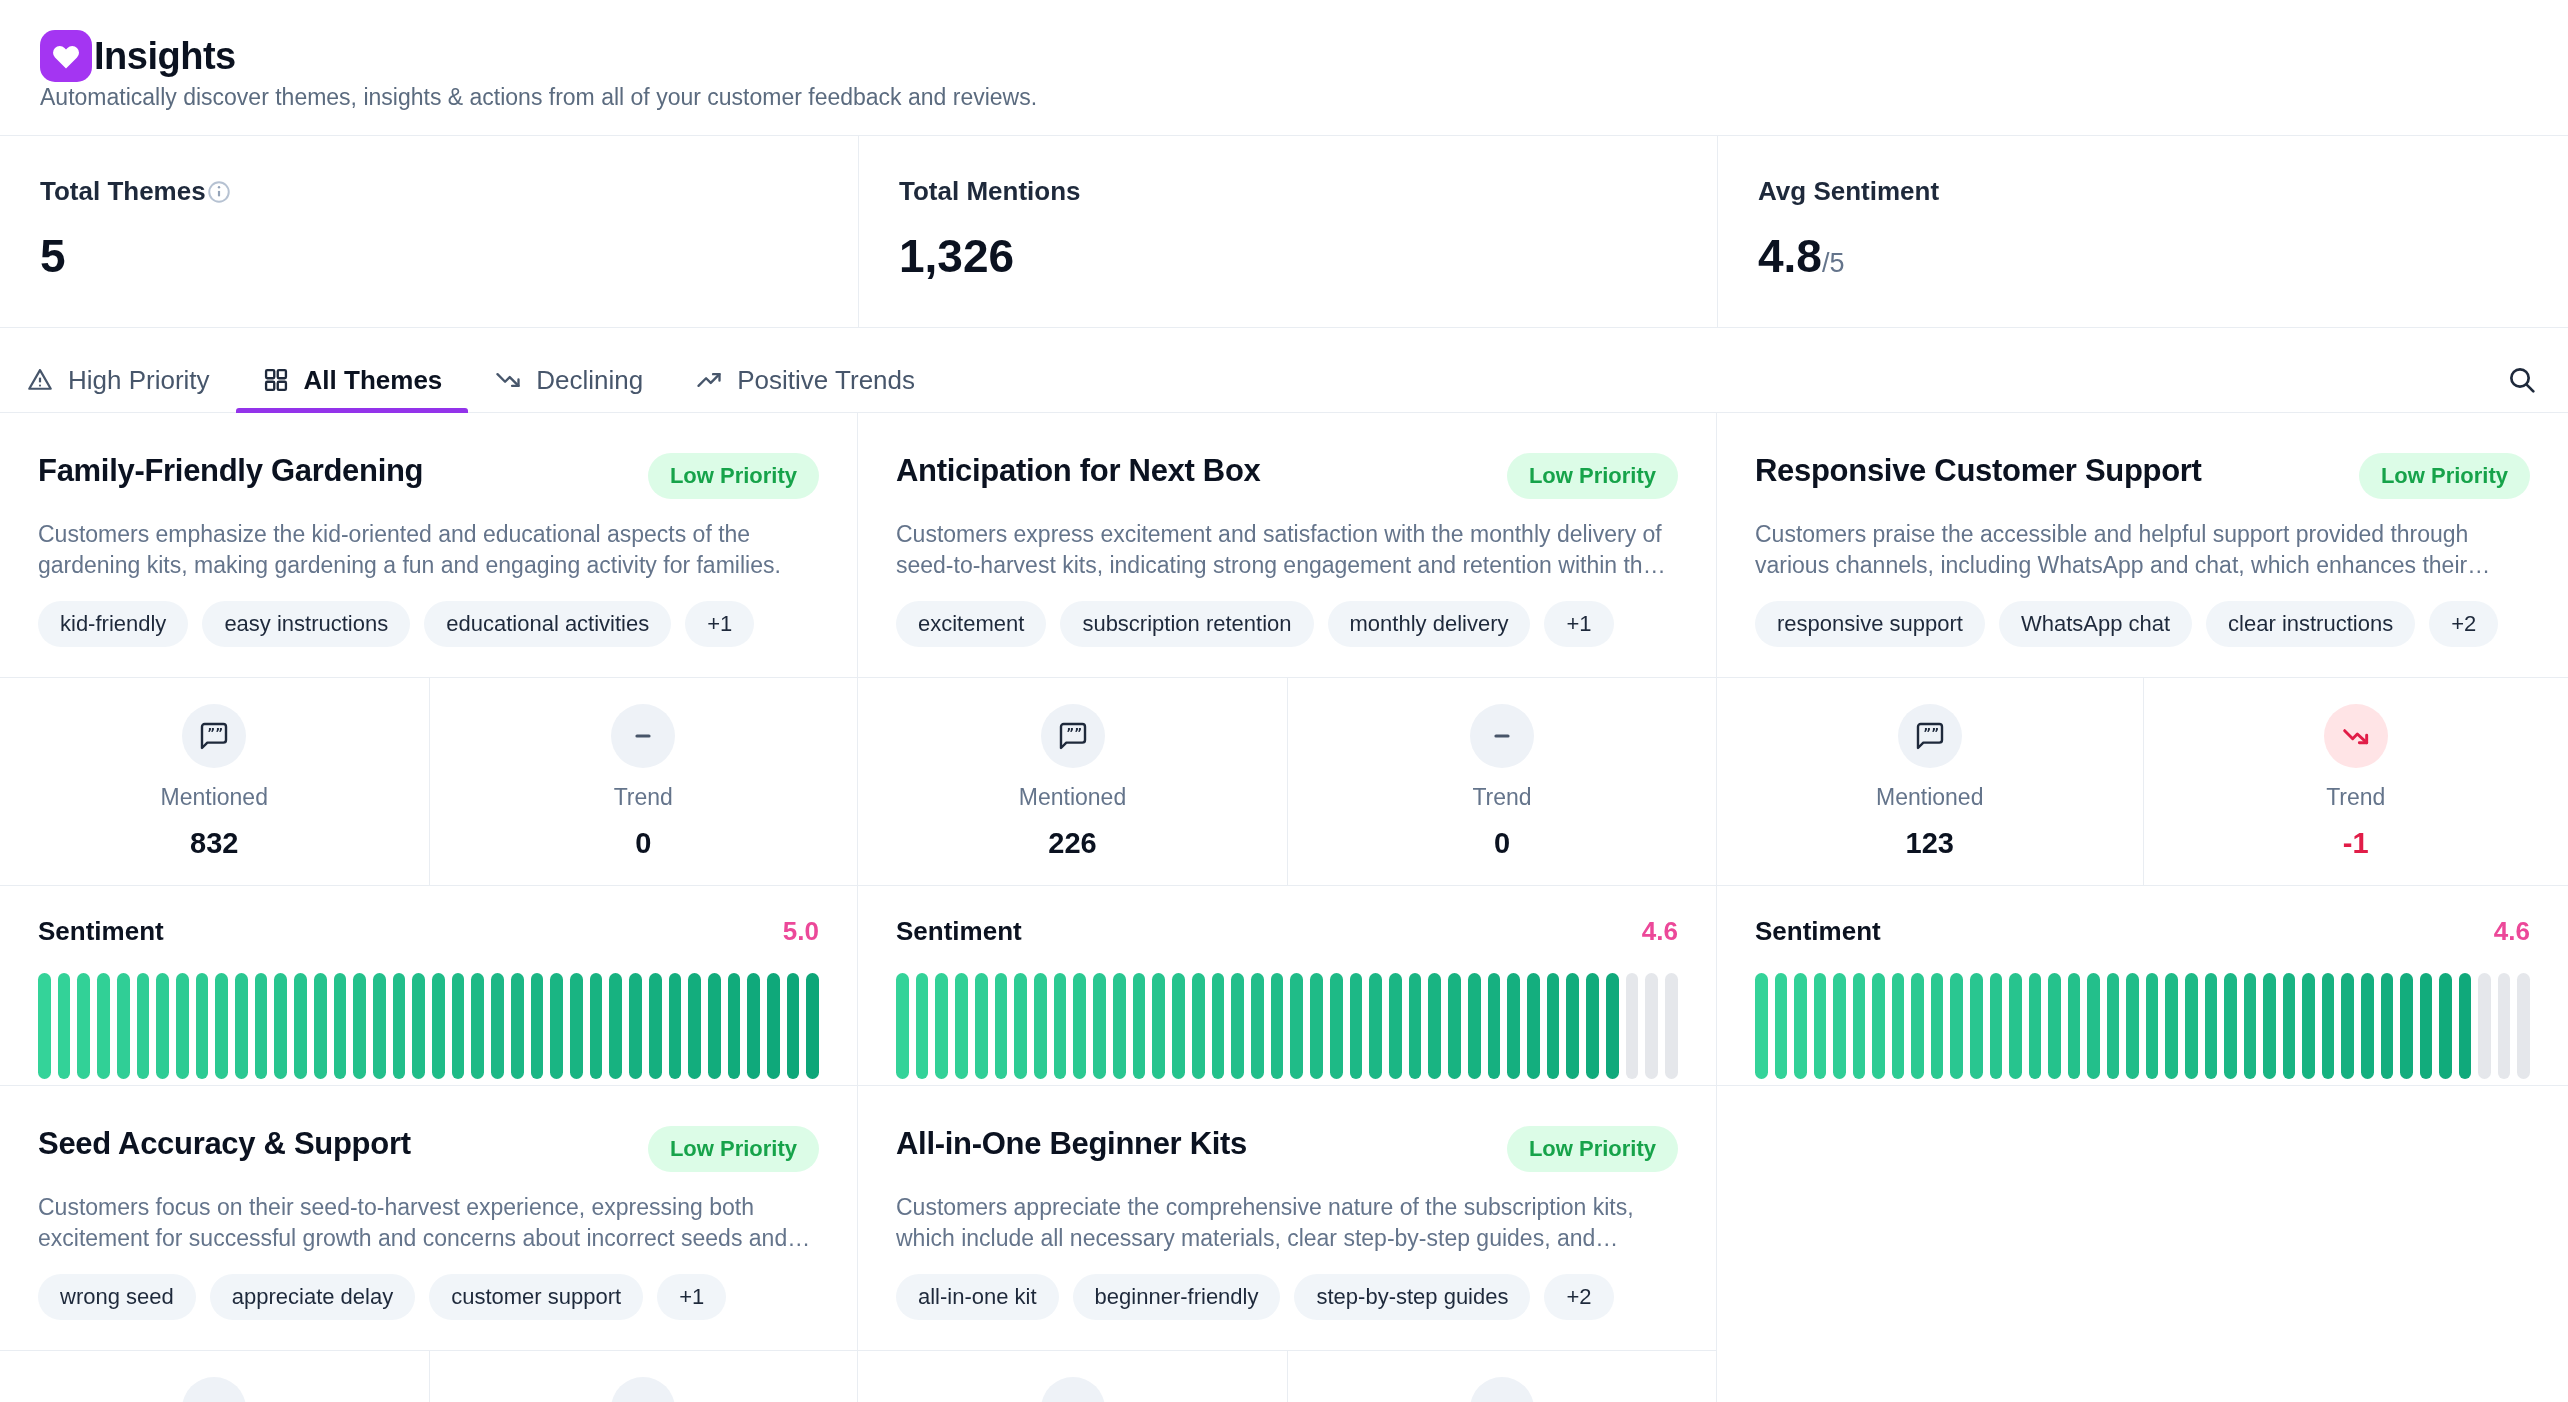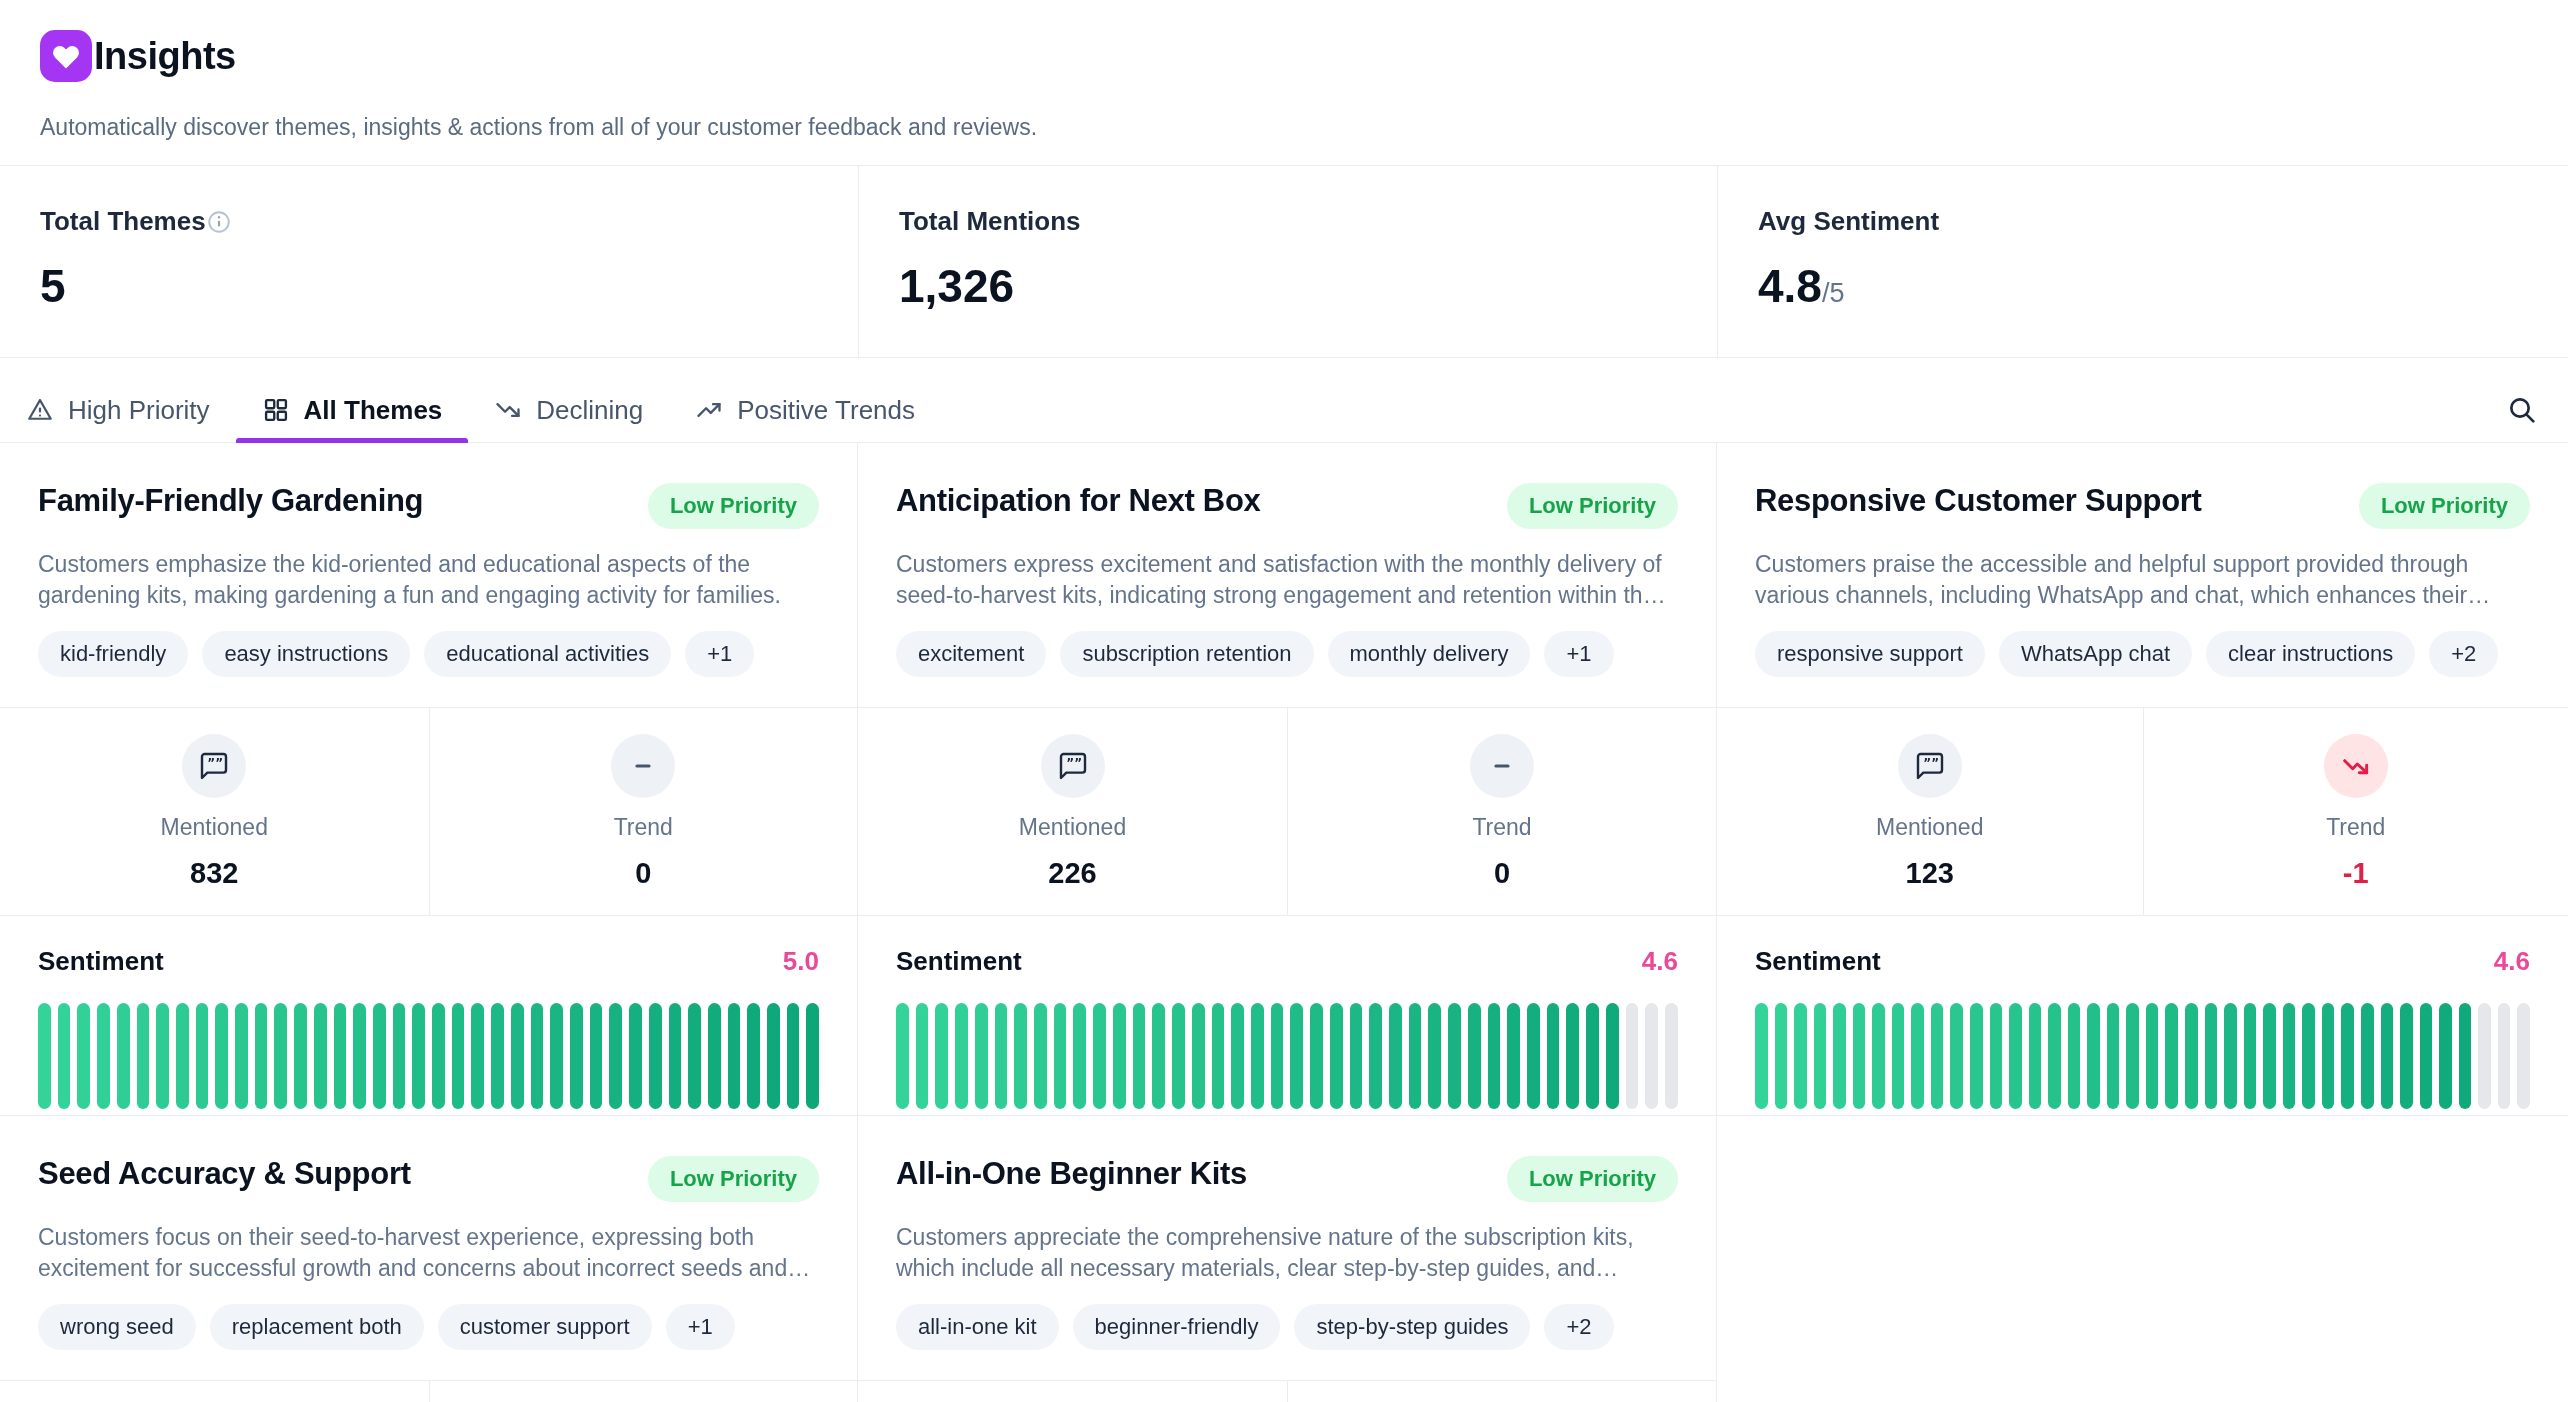--- a/index.html
+++ b/index.html
@@ -6,21 +6,21 @@
   html,body { width:2568px; height:1402px; overflow:hidden; background:#fff;
     font-family:"Liberation Sans", sans-serif; color:#0f172a; }
 
   
   .header { position:relative; padding:30px 40px 24px 40px; background:#fff; }
   .brand-row { display:flex; align-items:center; gap:2px; }
   .logo { width:52px; height:52px; border-radius:15px; background:#a435f2;
     display:flex; align-items:center; justify-content:center; }
   .logo svg { width:30px; height:30px; }
   .page-title { font-size:38px; font-weight:700; letter-spacing:-.5px; color:#0b1220; }
-  .subtitle { margin-top:32px; font-size:23px; color:#5b6b7f; }
+  .subtitle { margin-top:2px; font-size:23px; color:#5b6b7f; }
   .gen-btn { position:absolute; right:38px; top:44px; height:58px; padding:0 30px;
     background:#fff; border:1px solid #e2e8f0; border-radius:13px; font-size:25px;
     font-weight:600; color:#0f172a; font-family:inherit; cursor:pointer;
     box-shadow:0 1px 2px rgba(15,23,42,.04); }
 
   
   .stats { display:grid; grid-template-columns:858px 859px 851px;
     border-top:1px solid #e9edf2; border-bottom:1px solid #e9edf2; background:#fff; }
   .stat-block { padding:40px 40px 44px 40px; }
   .stat-block + .stat-block { border-left:1px solid #e9edf2; }
@@ -437,21 +437,21 @@
   <div class="cell">
     <div class="card">
       <div class="card-top">
         <div class="card-head">
           <div class="card-title">Seed Accuracy &amp; Support</div>
           <div class="badge">Low Priority</div>
         </div>
         <div class="desc">Customers focus on their seed-to-harvest experience, expressing both excitement for successful growth and concerns about incorrect seeds and customer service issues.</div>
         <div class="tags">
             <span class="tag">wrong seed</span>
-            <span class="tag">replacement both</span>
+            <span class="tag">appreciate delay</span>
             <span class="tag">customer support</span>
             <span class="tag">+1</span>
           </div>
       </div>
       <div class="card-stats">
         <div class="stat-cell">
           <div class="stat-ic">
             
           </div>
 

